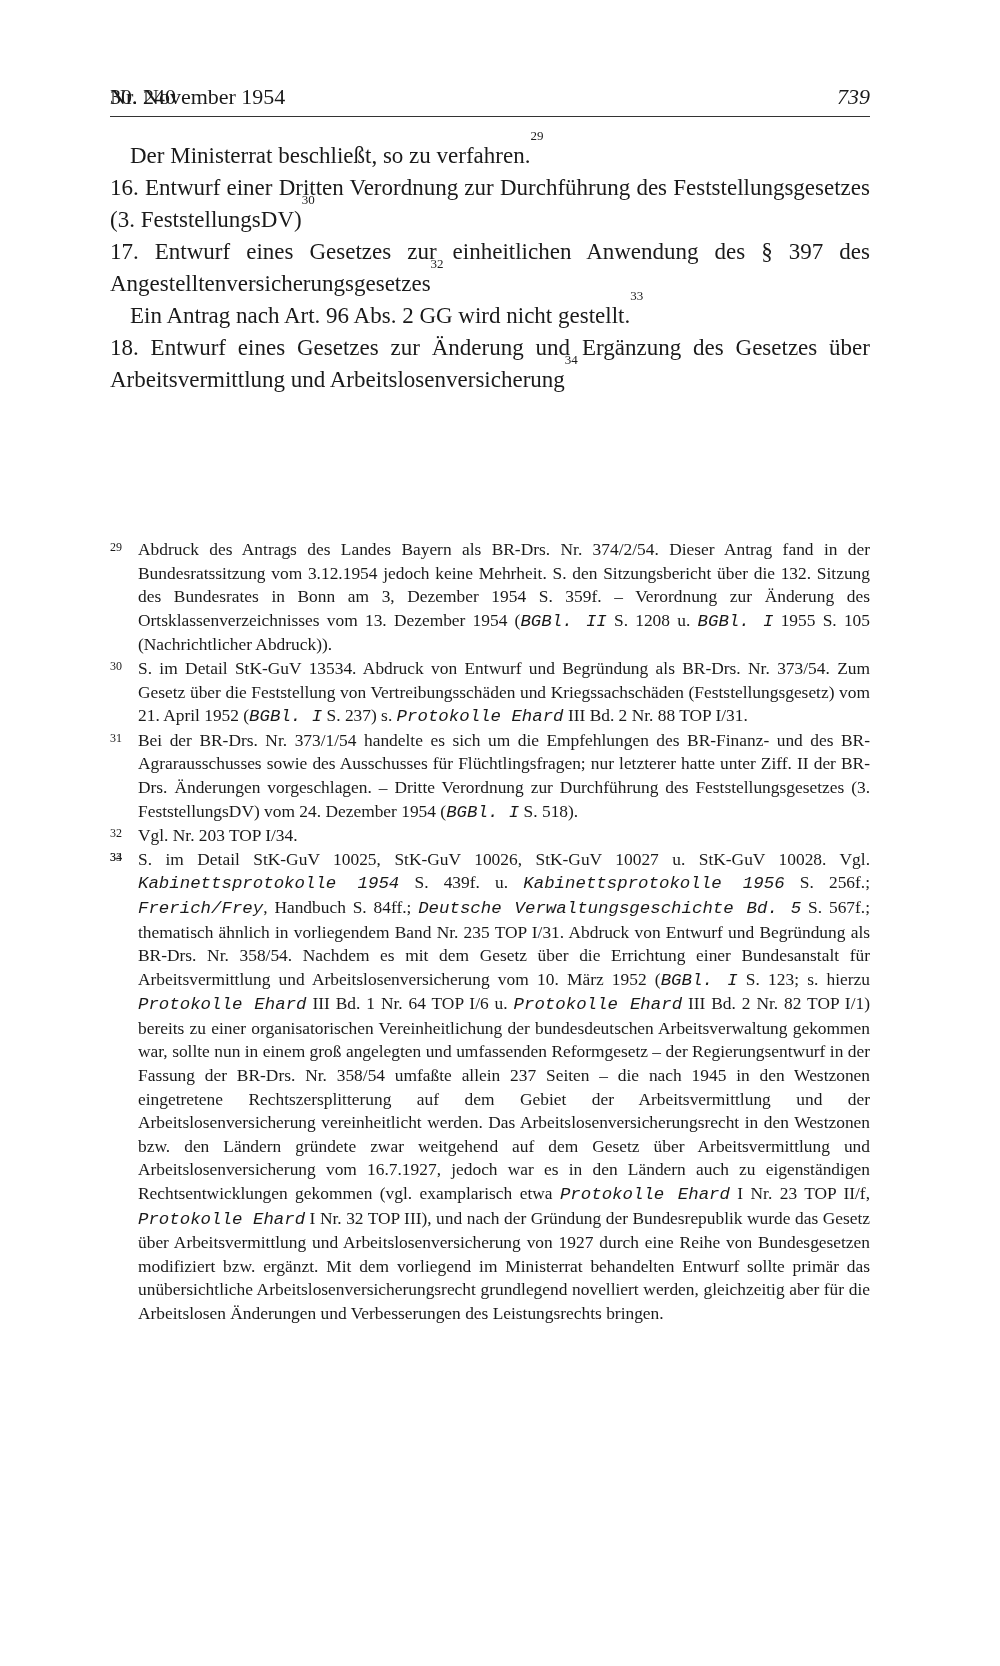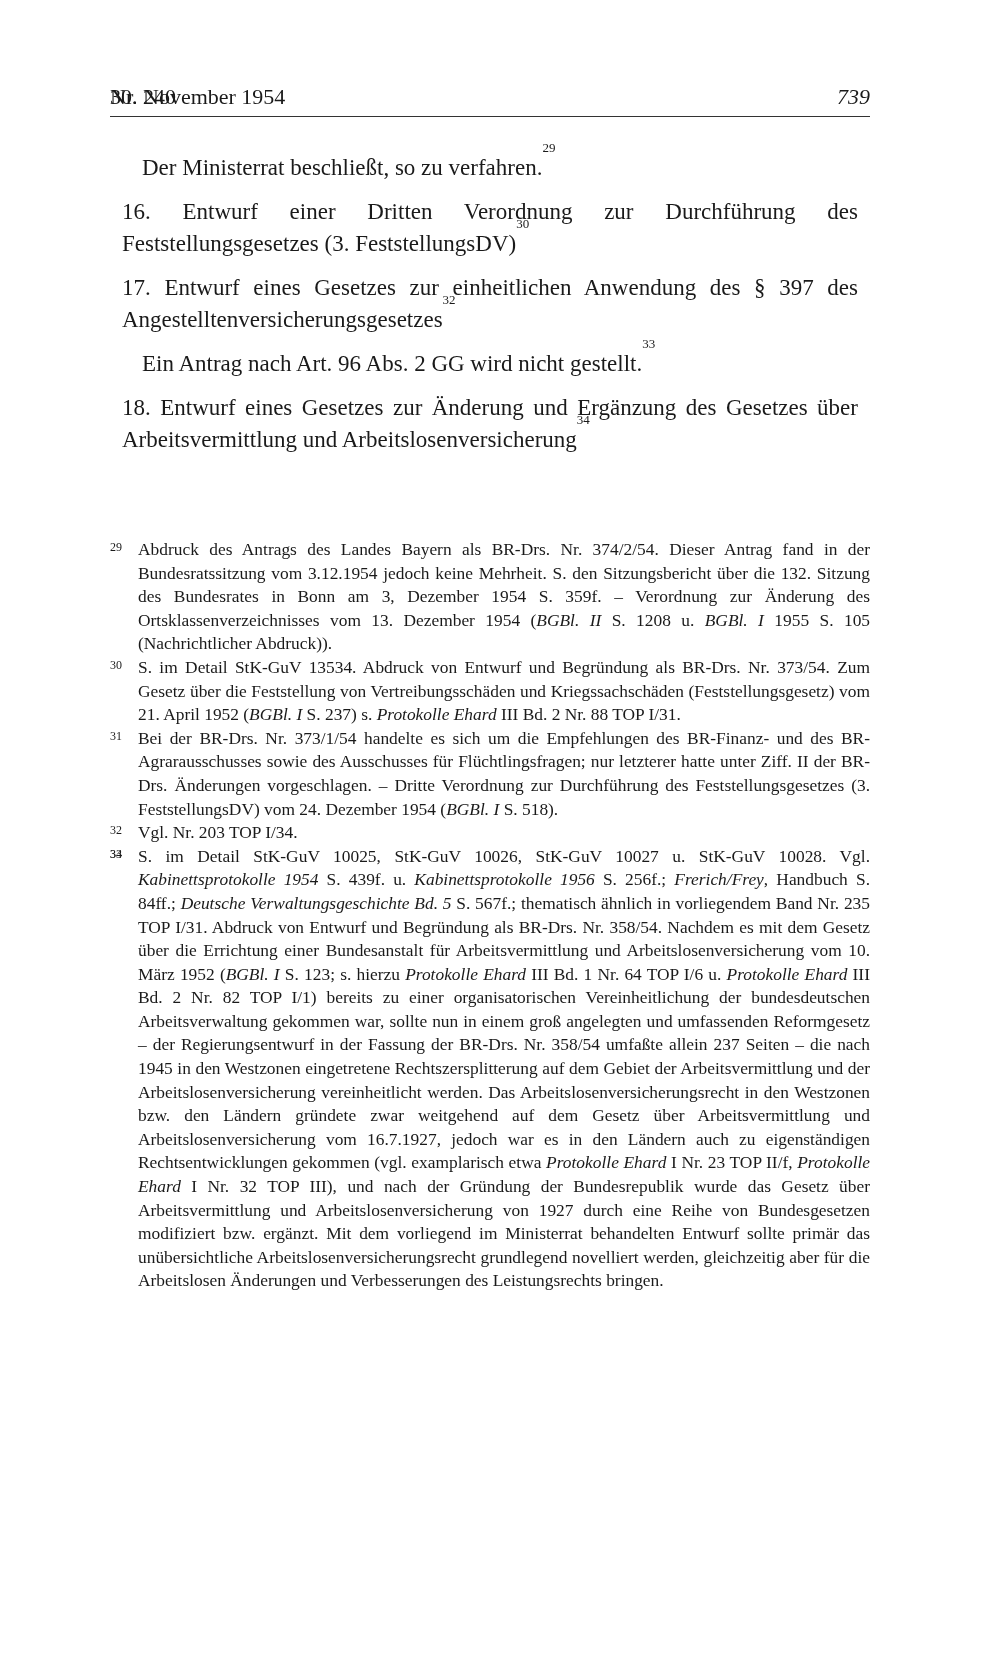--- a/index.html
+++ b/index.html
@@ -4,27 +4,27 @@
 <style>
   html, body { margin:0; padding:0; background:#ffffff; }
   body { width:1000px; height:1666px; position:relative; overflow:hidden;
          font-family:"Liberation Serif","DejaVu Serif",serif; color:#1a1a1a; }
   .page { position:absolute; left:110px; top:0; width:760px; }
   .header { position:absolute; top:84px; left:0; width:760px; height:32px; font-size:22px; border-bottom:1px solid #333; }
   .header .left { position:absolute; left:0; top:0; }
   .header .center { position:absolute; left:0; width:760px; text-align:left; top:0; }
   .header .right { position:absolute; right:0; top:0;font-style:italic; }
   .body { position:absolute; top:140px; left:0; width:760px; font-size:23px; line-height:32px; text-align:justify; }
-  .body p { margin:12px; }
+  .body p { margin:0; }
   .indent { text-indent:20px; }
   sup { font-size:13px; vertical-align:top; position:relative; top:-4px; line-height:0; }
   .notes { position:absolute; top:538px; left:0; width:760px; font-size:17.4px; line-height:23.6px; text-align:justify; }
   .fn { position:relative; padding-left:28px; margin:0; }
   .fn .num { position:absolute; left:0; top:-2px; font-size:12px; }
-  i { font-style:italic; }
+  i { font-style:italic;font-family:Liberation Mono, monospace; }
 </style>
 </head>
 <body>
 
 <div class="page">
   <div class="header">
     <span class="left">Nr. 240</span>
     <span class="center">30. November 1954</span>
     <span class="right">739</span>
   </div>

